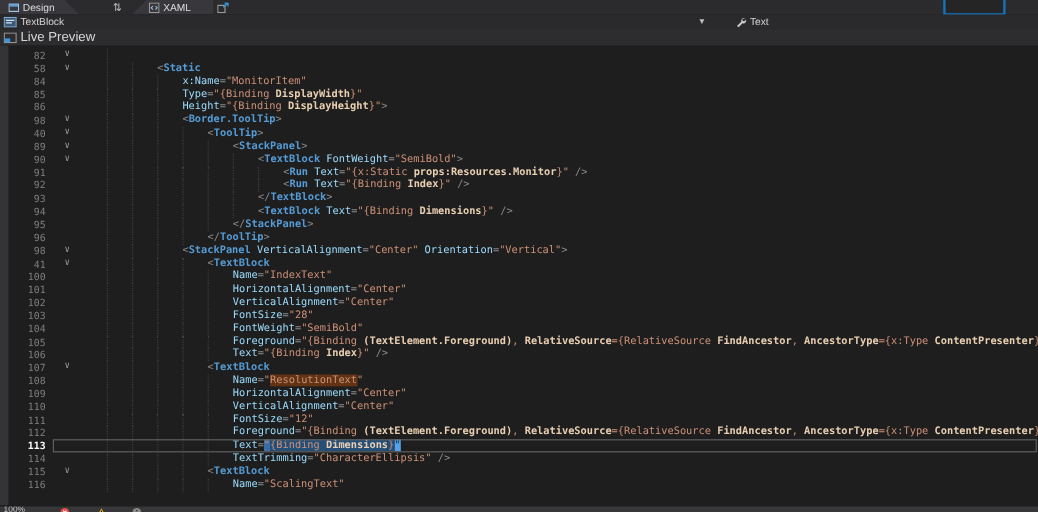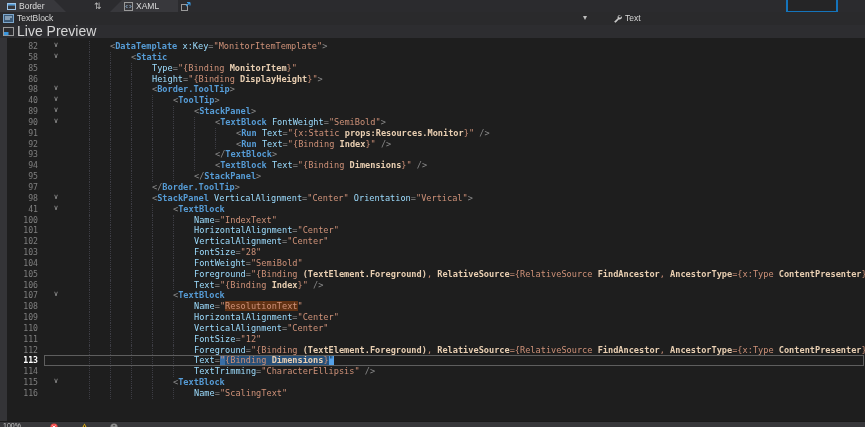--- a/index.html
+++ b/index.html
@@ -16,21 +16,21 @@
   .tabbar .lbl{position:absolute;top:1px;font-size:8.5px;color:#dcdcdc;line-height:10px;}
   .tabbar svg{position:absolute;top:2px;}
   .swap-glyph{position:absolute;left:94px;top:0px;font-size:9px;color:#bdbdbd;line-height:12px;}
   .focus-box{position:absolute;left:786px;top:-4px;width:48px;height:13px;background:#252526;border:2px solid #1574bb;}
   
   .crumbbar{position:absolute;top:12px;left:0;width:865px;height:13px;background:#2a2a2c;border-bottom:1px solid #1c1c1c;}
   .crumbbar .lbl{position:absolute;top:1px;font-size:8.5px;color:#d6d6d6;line-height:11px;}
   .caret{position:absolute;left:583px;top:0px;font-size:8px;color:#bdbdbd;line-height:12px;}
   
   .previewbar{position:absolute;top:25px;left:0;width:865px;height:13px;background:#2d2d30;border-bottom:1px solid #1a1a1a;}
-  .previewbar .lbl{position:absolute;left:17px;top:1px;font-size:14px;color:#d6d6d6;line-height:11px;}
+  .previewbar .lbl{position:absolute;left:17px;top:1px;font-size:11px;color:#d6d6d6;line-height:11px;}
   
   .editor{position:absolute;top:38px;left:0;width:865px;height:383px;background:#1e1e1e;
     font-family:"DejaVu Sans Mono",monospace;font-size:8.6px;padding-top:3px;box-sizing:border-box;}
   .margin-strip{position:absolute;left:0;top:0;bottom:0;width:7px;background:#343437;}
   .line{position:relative;height:10.85px;line-height:10.85px;white-space:pre;}
   .num{position:absolute;left:0;top:0;width:38px;text-align:right;color:#7f7f7f;font-size:8.2px;}
   .fold{position:absolute;left:50px;top:-1px;width:12px;text-align:center;color:#9a9a9a;font-size:7.5px;cursor:pointer;}
   .g{position:absolute;top:0;bottom:0;width:0;border-left:1px dotted #3d3d44;}
   .txt{position:absolute;top:0;white-space:pre;}
   .tk-br{color:#8a8a8a;}
@@ -53,21 +53,21 @@
 </head>
 <body>
 
 <div class="tabbar">
   <div class="tab-shape tab-design-bg"></div>
   <div class="tab-shape tab-xaml-bg"></div>
   <svg style="left:7px" width="9" height="9" viewBox="0 0 9 9">
       <rect x="0.5" y="1.5" width="8" height="6" fill="none" stroke="#9cc3e6"></rect>
       <rect x="1" y="2" width="7" height="1.6" fill="#569cd6"></rect>
     </svg>
-  <span class="lbl" style="left:19px">Border</span>
+  <span class="lbl" style="left:19px">Design</span>
   <span class="swap-glyph">⇅</span>
   <svg style="left:124px" width="9" height="9" viewBox="0 0 9 9">
       <rect x="0.5" y="0.5" width="8" height="8" fill="none" stroke="#9a9a9a"></rect>
       <path d="M3.4 3 2 4.5 3.4 6 M5.6 3 7 4.5 5.6 6" stroke="#9cc3e6" fill="none" stroke-width="0.9"></path>
     </svg>
   <span class="lbl" style="left:136px">XAML</span>
   <svg style="left:181px" width="10" height="9" viewBox="0 0 10 9">
       <rect x="0.5" y="2.5" width="6" height="6" fill="none" stroke="#9a9a9a"></rect>
       <path d="M5 4 9 0.5 M9 0.5 H6 M9 0.5 V3.5" stroke="#3a96dd" fill="none" stroke-width="1.1"></path>
     </svg>
@@ -90,34 +90,35 @@
 <div class="previewbar">
   <svg style="position:absolute;left:3px;top:2px" width="11" height="9" viewBox="0 0 11 9">
       <rect x="0.5" y="0.5" width="10" height="8" fill="none" stroke="#9a9a9a"></rect>
       <rect x="1" y="5" width="4.5" height="3.2" fill="#3a96dd"></rect>
     </svg>
   <span class="lbl">Live Preview</span>
 </div>
 
 <div class="editor">
   <div class="margin-strip"></div>
-<div class="line"><span class="num">82</span><span class="fold">∨</span><span class="g" style="left: 89px;"></span><span class="txt" style="left: 110px;"><span class="tk-br">&lt;</span><span class="tk-el">DataTemplate </span><span class="tk-at">x:Key</span><span class="tk-eq">=</span><span class="tk-st">"MonitorItemTemplate"</span><span class="tk-br">&gt;</span></span></div>
+<div class="line"><span class="num">82</span><span class="fold">∨</span><span class="g" style="left: 89px;"></span></div>
     <div class="line"><span class="num">58</span><span class="fold">∨</span><span class="g" style="left: 89px;"></span><span class="g" style="left: 110px;"></span><span class="txt" style="left: 131px;"><span class="tk-br">&lt;</span><span class="tk-el">Static</span></span></div>
-    <div class="line"><span class="num">85</span><span class="g" style="left: 89px;"></span><span class="g" style="left: 110px;"></span><span class="g" style="left: 131px;"></span><span class="txt" style="left: 152px;"><span class="tk-at">Type</span><span class="tk-eq">=</span><span class="tk-st">"{Binding </span><span class="tk-bp">MonitorItem</span><span class="tk-st">}"</span></span></div>
+    <div class="line"><span class="num">84</span><span class="g" style="left: 89px;"></span><span class="g" style="left: 110px;"></span><span class="g" style="left: 131px;"></span><span class="txt" style="left: 152px;"><span class="tk-at">x:Name</span><span class="tk-eq">=</span><span class="tk-st">"MonitorItem"</span></span></div>
+    <div class="line"><span class="num">85</span><span class="g" style="left: 89px;"></span><span class="g" style="left: 110px;"></span><span class="g" style="left: 131px;"></span><span class="txt" style="left: 152px;"><span class="tk-at">Type</span><span class="tk-eq">=</span><span class="tk-st">"{Binding </span><span class="tk-bp">DisplayWidth</span><span class="tk-st">}"</span></span></div>
     <div class="line"><span class="num">86</span><span class="g" style="left: 89px;"></span><span class="g" style="left: 110px;"></span><span class="g" style="left: 131px;"></span><span class="txt" style="left: 152px;"><span class="tk-at">Height</span><span class="tk-eq">=</span><span class="tk-st">"{Binding </span><span class="tk-bp">DisplayHeight</span><span class="tk-st">}"</span><span class="tk-br">&gt;</span></span></div>
     <div class="line"><span class="num">98</span><span class="fold">∨</span><span class="g" style="left: 89px;"></span><span class="g" style="left: 110px;"></span><span class="g" style="left: 131px;"></span><span class="txt" style="left: 152px;"><span class="tk-br">&lt;</span><span class="tk-el">Border.ToolTip</span><span class="tk-br">&gt;</span></span></div>
     <div class="line"><span class="num">40</span><span class="fold">∨</span><span class="g" style="left: 89px;"></span><span class="g" style="left: 110px;"></span><span class="g" style="left: 131px;"></span><span class="g" style="left: 152px;"></span><span class="txt" style="left: 173px;"><span class="tk-br">&lt;</span><span class="tk-el">ToolTip</span><span class="tk-br">&gt;</span></span></div>
     <div class="line"><span class="num">89</span><span class="fold">∨</span><span class="g" style="left: 89px;"></span><span class="g" style="left: 110px;"></span><span class="g" style="left: 131px;"></span><span class="g" style="left: 152px;"></span><span class="g" style="left: 173px;"></span><span class="txt" style="left: 194px;"><span class="tk-br">&lt;</span><span class="tk-el">StackPanel</span><span class="tk-br">&gt;</span></span></div>
     <div class="line"><span class="num">90</span><span class="fold">∨</span><span class="g" style="left: 89px;"></span><span class="g" style="left: 110px;"></span><span class="g" style="left: 131px;"></span><span class="g" style="left: 152px;"></span><span class="g" style="left: 173px;"></span><span class="g" style="left: 194px;"></span><span class="txt" style="left: 215px;"><span class="tk-br">&lt;</span><span class="tk-el">TextBlock </span><span class="tk-at">FontWeight</span><span class="tk-eq">=</span><span class="tk-st">"SemiBold"</span><span class="tk-br">&gt;</span></span></div>
     <div class="line"><span class="num">91</span><span class="g" style="left: 89px;"></span><span class="g" style="left: 110px;"></span><span class="g" style="left: 131px;"></span><span class="g" style="left: 152px;"></span><span class="g" style="left: 173px;"></span><span class="g" style="left: 194px;"></span><span class="g" style="left: 215px;"></span><span class="txt" style="left: 236px;"><span class="tk-br">&lt;</span><span class="tk-el">Run </span><span class="tk-at">Text</span><span class="tk-eq">=</span><span class="tk-st">"{x:Static </span><span class="tk-bp">props:Resources.Monitor</span><span class="tk-st">}"</span><span class="tk-br"> /&gt;</span></span></div>
     <div class="line"><span class="num">92</span><span class="g" style="left: 89px;"></span><span class="g" style="left: 110px;"></span><span class="g" style="left: 131px;"></span><span class="g" style="left: 152px;"></span><span class="g" style="left: 173px;"></span><span class="g" style="left: 194px;"></span><span class="g" style="left: 215px;"></span><span class="txt" style="left: 236px;"><span class="tk-br">&lt;</span><span class="tk-el">Run </span><span class="tk-at">Text</span><span class="tk-eq">=</span><span class="tk-st">"{Binding </span><span class="tk-bp">Index</span><span class="tk-st">}"</span><span class="tk-br"> /&gt;</span></span></div>
     <div class="line"><span class="num">93</span><span class="g" style="left: 89px;"></span><span class="g" style="left: 110px;"></span><span class="g" style="left: 131px;"></span><span class="g" style="left: 152px;"></span><span class="g" style="left: 173px;"></span><span class="g" style="left: 194px;"></span><span class="txt" style="left: 215px;"><span class="tk-br">&lt;/</span><span class="tk-el">TextBlock</span><span class="tk-br">&gt;</span></span></div>
     <div class="line"><span class="num">94</span><span class="g" style="left: 89px;"></span><span class="g" style="left: 110px;"></span><span class="g" style="left: 131px;"></span><span class="g" style="left: 152px;"></span><span class="g" style="left: 173px;"></span><span class="g" style="left: 194px;"></span><span class="txt" style="left: 215px;"><span class="tk-br">&lt;</span><span class="tk-el">TextBlock </span><span class="tk-at">Text</span><span class="tk-eq">=</span><span class="tk-st">"{Binding </span><span class="tk-bp">Dimensions</span><span class="tk-st">}"</span><span class="tk-br"> /&gt;</span></span></div>
     <div class="line"><span class="num">95</span><span class="g" style="left: 89px;"></span><span class="g" style="left: 110px;"></span><span class="g" style="left: 131px;"></span><span class="g" style="left: 152px;"></span><span class="g" style="left: 173px;"></span><span class="txt" style="left: 194px;"><span class="tk-br">&lt;/</span><span class="tk-el">StackPanel</span><span class="tk-br">&gt;</span></span></div>
-    <div class="line"><span class="num">97</span><span class="g" style="left: 89px;"></span><span class="g" style="left: 110px;"></span><span class="g" style="left: 131px;"></span><span class="txt" style="left: 152px;"><span class="tk-br">&lt;/</span><span class="tk-el">Border.ToolTip</span><span class="tk-br">&gt;</span></span></div>
+    <div class="line"><span class="num">96</span><span class="g" style="left: 89px;"></span><span class="g" style="left: 110px;"></span><span class="g" style="left: 131px;"></span><span class="g" style="left: 152px;"></span><span class="txt" style="left: 173px;"><span class="tk-br">&lt;/</span><span class="tk-el">ToolTip</span><span class="tk-br">&gt;</span></span></div>
     <div class="line"><span class="num">98</span><span class="fold">∨</span><span class="g" style="left: 89px;"></span><span class="g" style="left: 110px;"></span><span class="g" style="left: 131px;"></span><span class="txt" style="left: 152px;"><span class="tk-br">&lt;</span><span class="tk-el">StackPanel </span><span class="tk-at">VerticalAlignment</span><span class="tk-eq">=</span><span class="tk-st">"Center" </span><span class="tk-at">Orientation</span><span class="tk-eq">=</span><span class="tk-st">"Vertical"</span><span class="tk-br">&gt;</span></span></div>
     <div class="line"><span class="num">41</span><span class="fold">∨</span><span class="g" style="left: 89px;"></span><span class="g" style="left: 110px;"></span><span class="g" style="left: 131px;"></span><span class="g" style="left: 152px;"></span><span class="txt" style="left: 173px;"><span class="tk-br">&lt;</span><span class="tk-el">TextBlock</span></span></div>
     <div class="line"><span class="num">100</span><span class="g" style="left: 89px;"></span><span class="g" style="left: 110px;"></span><span class="g" style="left: 131px;"></span><span class="g" style="left: 152px;"></span><span class="g" style="left: 173px;"></span><span class="txt" style="left: 194px;"><span class="tk-at">Name</span><span class="tk-eq">=</span><span class="tk-st">"IndexText"</span></span></div>
     <div class="line"><span class="num">101</span><span class="g" style="left: 89px;"></span><span class="g" style="left: 110px;"></span><span class="g" style="left: 131px;"></span><span class="g" style="left: 152px;"></span><span class="g" style="left: 173px;"></span><span class="txt" style="left: 194px;"><span class="tk-at">HorizontalAlignment</span><span class="tk-eq">=</span><span class="tk-st">"Center"</span></span></div>
     <div class="line"><span class="num">102</span><span class="g" style="left: 89px;"></span><span class="g" style="left: 110px;"></span><span class="g" style="left: 131px;"></span><span class="g" style="left: 152px;"></span><span class="g" style="left: 173px;"></span><span class="txt" style="left: 194px;"><span class="tk-at">VerticalAlignment</span><span class="tk-eq">=</span><span class="tk-st">"Center"</span></span></div>
     <div class="line"><span class="num">103</span><span class="g" style="left: 89px;"></span><span class="g" style="left: 110px;"></span><span class="g" style="left: 131px;"></span><span class="g" style="left: 152px;"></span><span class="g" style="left: 173px;"></span><span class="txt" style="left: 194px;"><span class="tk-at">FontSize</span><span class="tk-eq">=</span><span class="tk-st">"28"</span></span></div>
     <div class="line"><span class="num">104</span><span class="g" style="left: 89px;"></span><span class="g" style="left: 110px;"></span><span class="g" style="left: 131px;"></span><span class="g" style="left: 152px;"></span><span class="g" style="left: 173px;"></span><span class="txt" style="left: 194px;"><span class="tk-at">FontWeight</span><span class="tk-eq">=</span><span class="tk-st">"SemiBold"</span></span></div>
     <div class="line"><span class="num">105</span><span class="g" style="left: 89px;"></span><span class="g" style="left: 110px;"></span><span class="g" style="left: 131px;"></span><span class="g" style="left: 152px;"></span><span class="g" style="left: 173px;"></span><span class="txt" style="left: 194px;"><span class="tk-at">Foreground</span><span class="tk-eq">=</span><span class="tk-st">"{Binding </span><span class="tk-bp">(TextElement.Foreground)</span><span class="tk-st">, </span><span class="tk-bp">RelativeSource</span><span class="tk-st">={RelativeSource </span><span class="tk-bp">FindAncestor</span><span class="tk-st">, </span><span class="tk-bp">AncestorType</span><span class="tk-st">={x:Type </span><span class="tk-bp">ContentPresenter</span><span class="tk-st">}}}"</span></span></div>
     <div class="line"><span class="num">106</span><span class="g" style="left: 89px;"></span><span class="g" style="left: 110px;"></span><span class="g" style="left: 131px;"></span><span class="g" style="left: 152px;"></span><span class="g" style="left: 173px;"></span><span class="txt" style="left: 194px;"><span class="tk-at">Text</span><span class="tk-eq">=</span><span class="tk-st">"{Binding </span><span class="tk-bp">Index</span><span class="tk-st">}"</span><span class="tk-br"> /&gt;</span></span></div>
     <div class="line"><span class="num">107</span><span class="fold">∨</span><span class="g" style="left: 89px;"></span><span class="g" style="left: 110px;"></span><span class="g" style="left: 131px;"></span><span class="g" style="left: 152px;"></span><span class="txt" style="left: 173px;"><span class="tk-br">&lt;</span><span class="tk-el">TextBlock</span></span></div>

